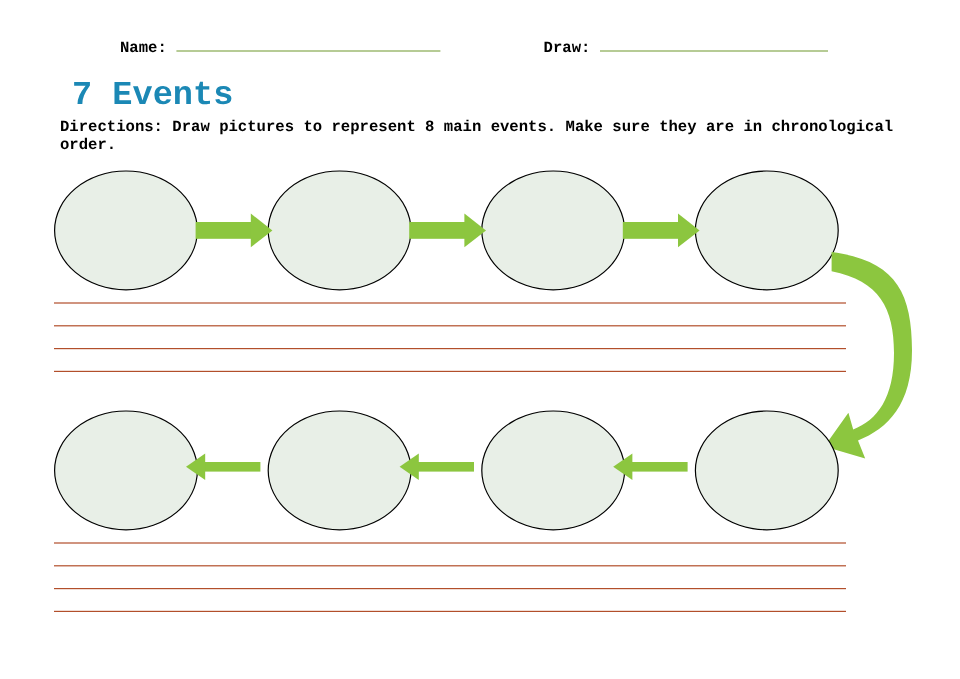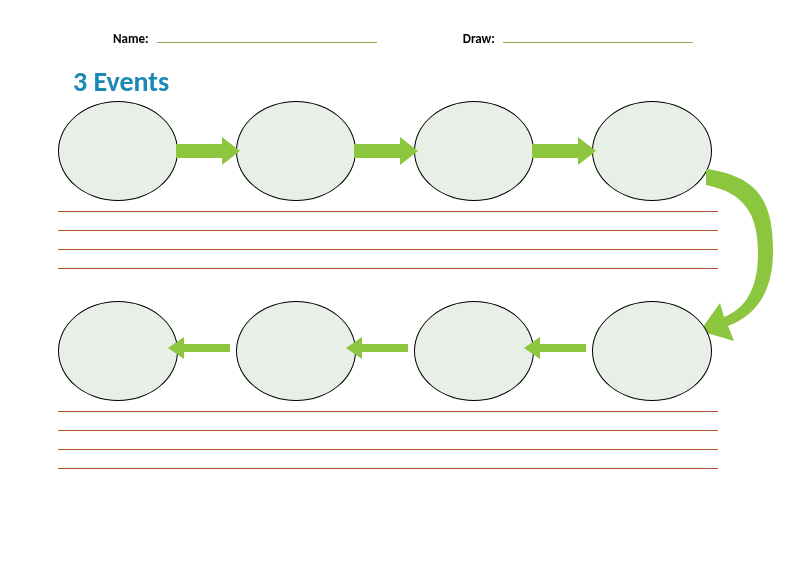--- a/index.html
+++ b/index.html
@@ -6,21 +6,22 @@
   body {
     width: 800px;
     height: 566px;
     background: #fff;
     font-family: Calibri, Arial, sans-serif;
     color: #000;
     position: relative;
     overflow: hidden;
   }
   .page {
-    padding: 30px 55px 20px 63px;
+    padding: 30px 55px 20px 50px;
+    font-family: Liberation Mono, monospace;
   }
   .header-row {
     display: flex;
     align-items: baseline;
     gap: 8px;
     font-size: 13px;
     font-weight: bold;
     margin-left: 50px;
   }
   .header-row .label { }
@@ -133,21 +134,22 @@
 <div class="page">
 
   <div class="header-row">
     <span class="label">Name:</span>
     <span class="line" style="width:220px"></span>
     <span style="width:70px"></span>
     <span class="label">Draw:</span>
     <span class="line" style="width:190px"></span>
   </div>
 
-  <div class="title">3 Events</div>
+  <div class="title">7 Events</div>
+  <div class="directions">Directions: Draw pictures to represent 8 main events. Make sure they are in chronological order.</div>
 
   <div class="diagram">
 
     <div class="circle c1"></div>
     <div class="circle c2"></div>
     <div class="circle c3"></div>
     <div class="circle c4"></div>
 
     <div class="arrow-r a1"></div>
     <div class="arrow-r a2"></div>

